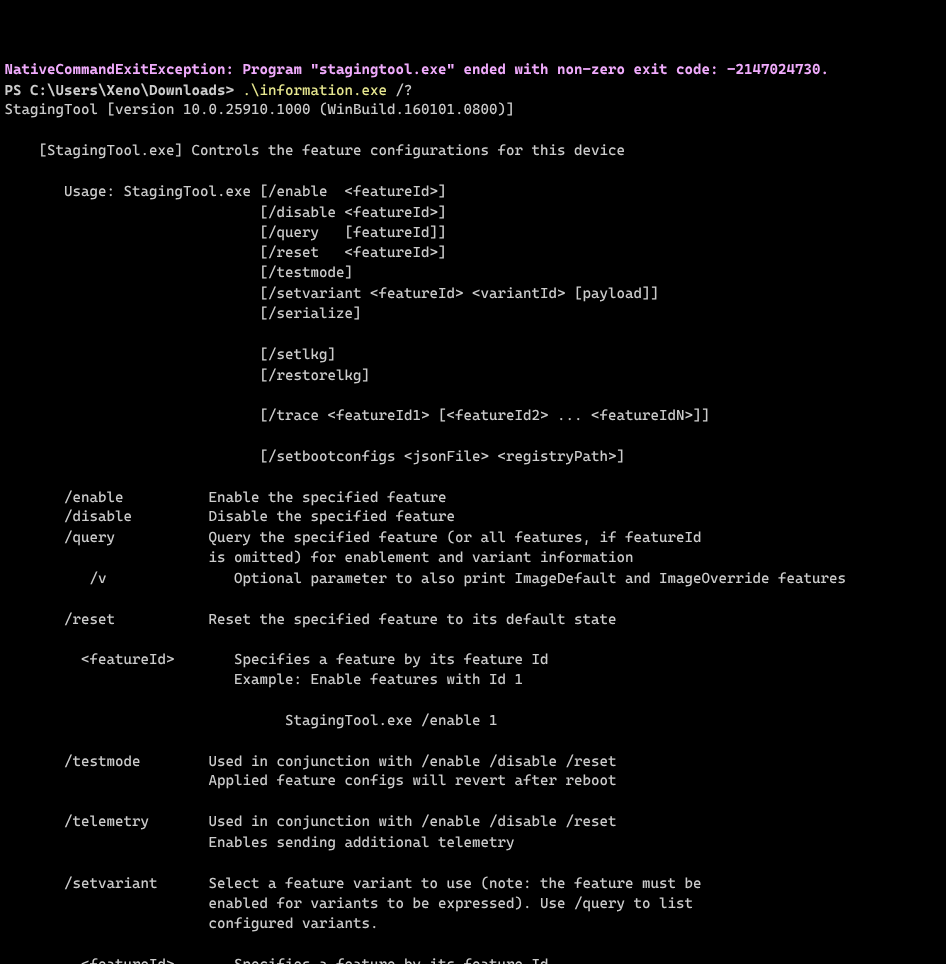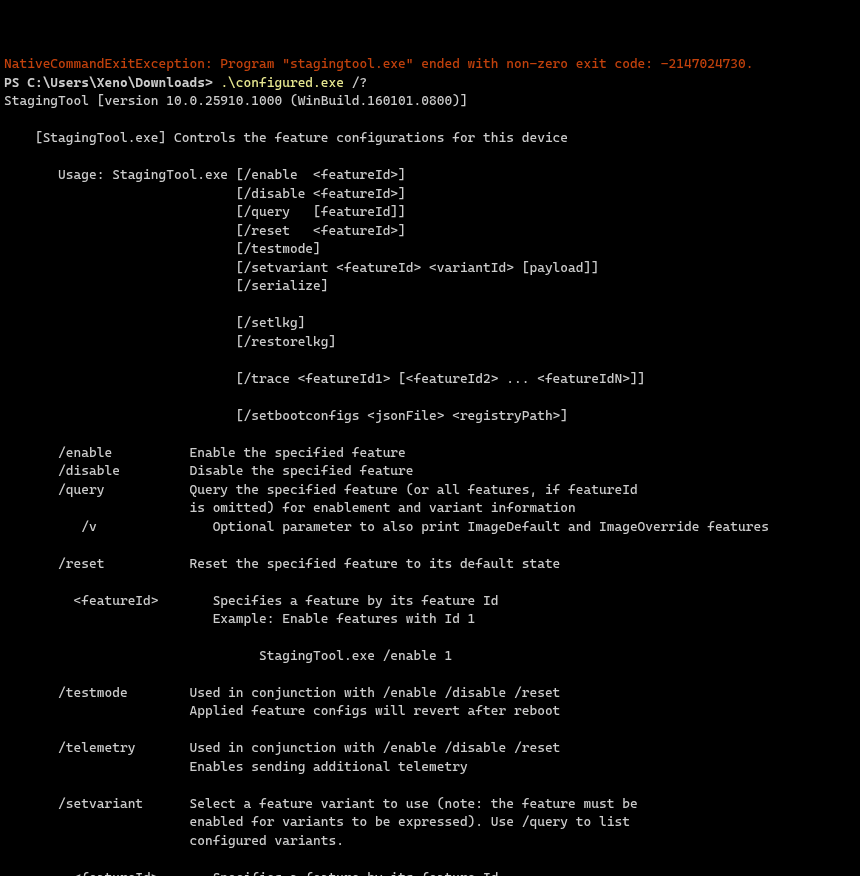--- a/index.html
+++ b/index.html
@@ -11,30 +11,30 @@
     font-size: 13.2px;
     line-height: 1.4;
     width: 860px;
     height: 876px;
     overflow: hidden;
     white-space: pre;
   }
   .terminal {
     padding: 0 4px;
   }
-  .err { color: #c2410c; }
+  .err { color: #f0abfc; font-weight: bold; }
   .cmd { color: #e8e890; }
   .ps  { color: #cccccc; font-weight: bold; }
   .txt { color: #cccccc; }
 </style>
 </head>
 <body>
 <div class="terminal">
 <span class="err">NativeCommandExitException: Program "stagingtool.exe" ended with non-zero exit code: -2147024730.</span>
-<span class="ps">PS C:\Users\Xeno\Downloads&gt;</span> <span class="cmd">.\configured.exe</span> <span class="txt">/?</span>
+<span class="ps">PS C:\Users\Xeno\Downloads&gt;</span> <span class="cmd">.\information.exe</span> <span class="txt">/?</span>
 <span class="txt">StagingTool [version 10.0.25910.1000 (WinBuild.160101.0800)]
 
     [StagingTool.exe] Controls the feature configurations for this device
 
        Usage: StagingTool.exe [/enable  &lt;featureId&gt;]
                               [/disable &lt;featureId&gt;]
                               [/query   [featureId]]
                               [/reset   &lt;featureId&gt;]
                               [/testmode]
                               [/setvariant &lt;featureId&gt; &lt;variantId&gt; [payload]]

